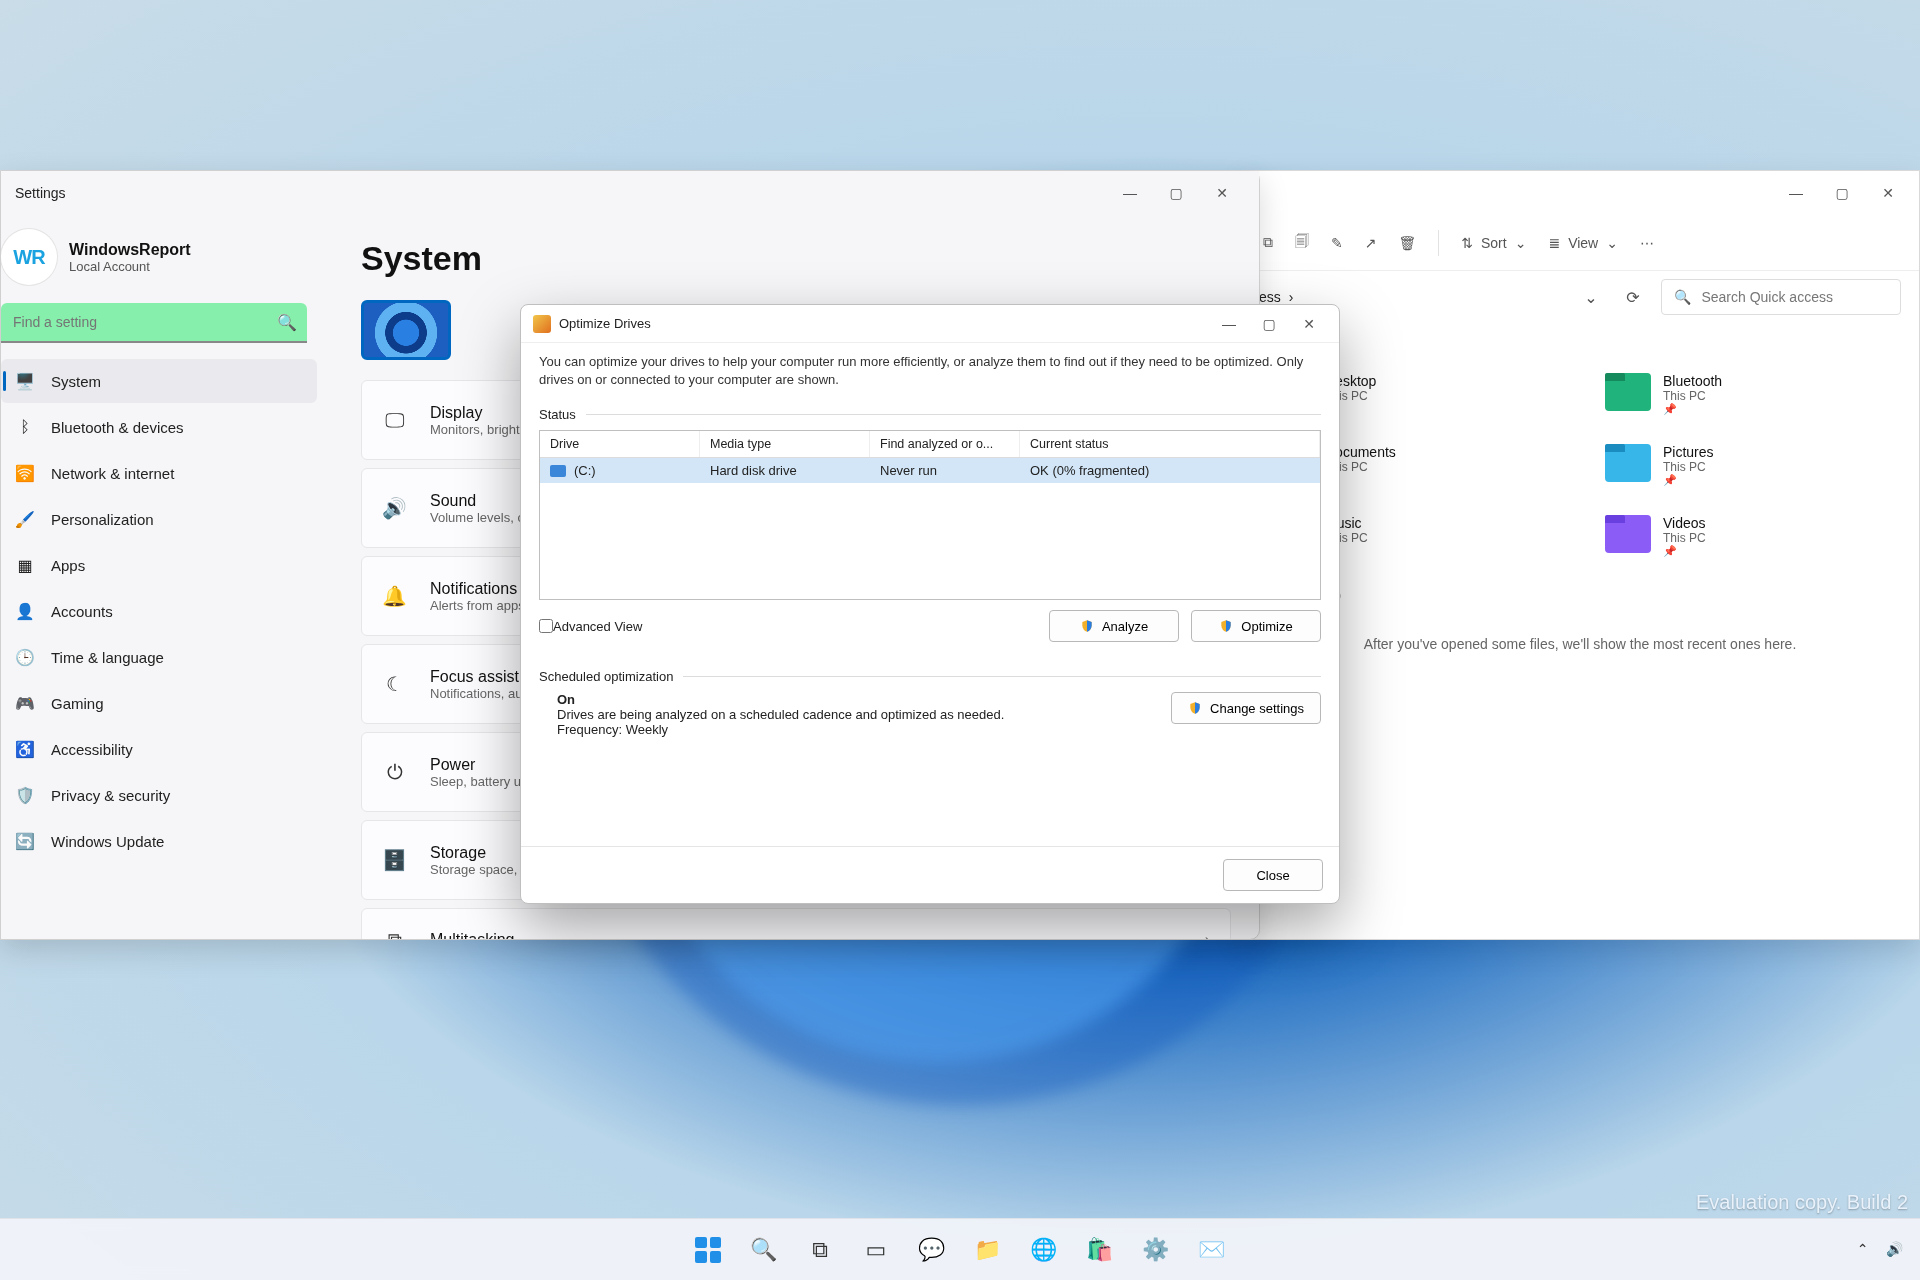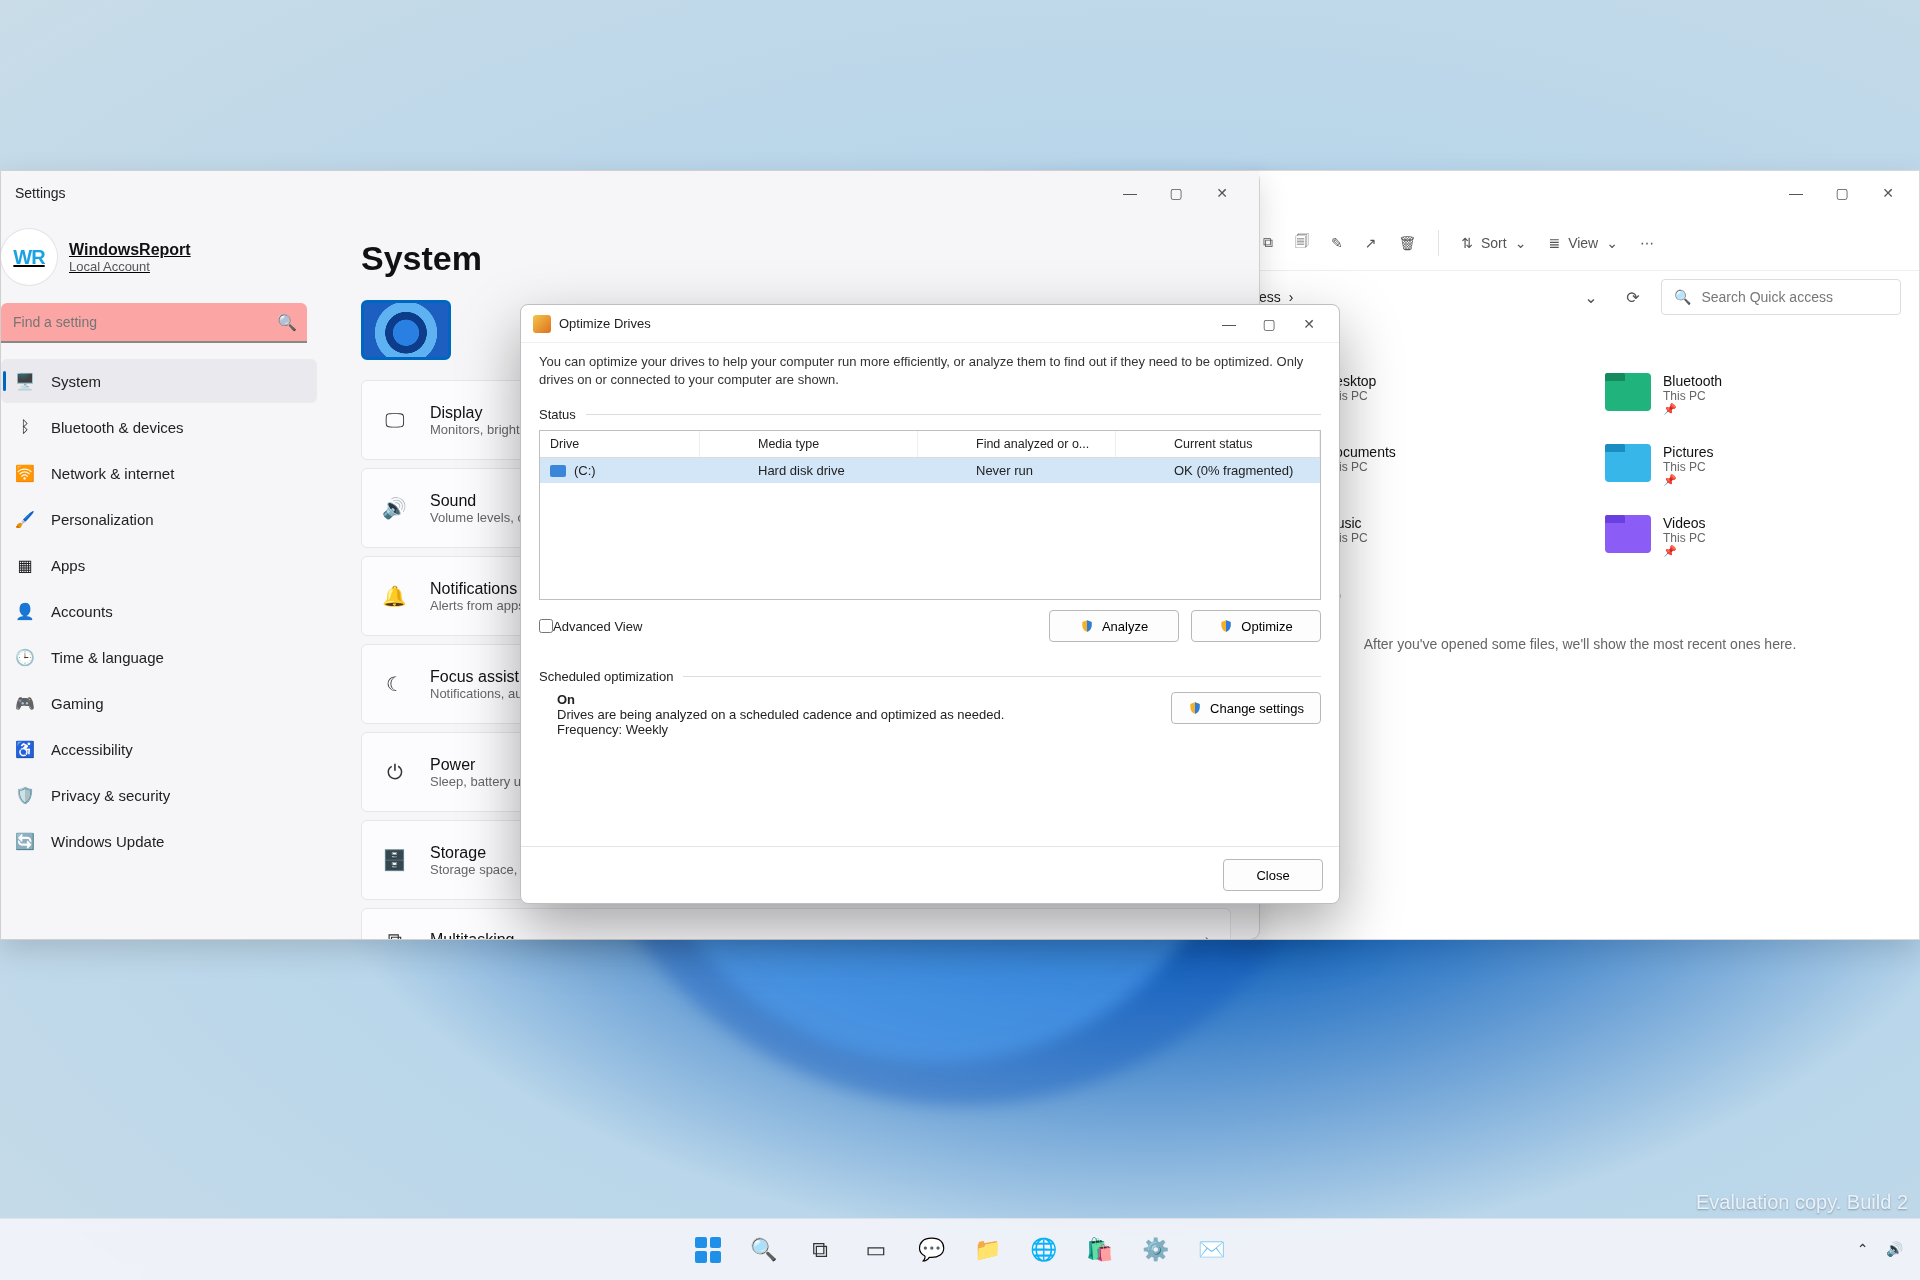--- a/index.html
+++ b/index.html
@@ -29,32 +29,32 @@
   }
   .titlebar {
     height: 44px; display: flex; align-items: center; padding: 0 14px;
     background: #f6f6f8; font-size: 14px; color: #222;
   }
   .titlebar .spacer { flex: 1; }
   .win-btn { width: 46px; height: 32px; display: flex; align-items: center; justify-content: center; color: #555; font-size: 14px; }
 
   .settings-body { flex: 1; display: flex; overflow: hidden; }
   .sidebar { width: 320px; padding: 14px 4px 0 0; }
-  .profile { display: flex; align-items: center; gap: 12px; padding: 0 12px 18px 0; text-decoration: underline; }
+  .profile { display: flex; align-items: center; gap: 12px; padding: 0 12px 18px 0; }
   .avatar {
     width: 56px; height: 56px; border-radius: 50%; background:#fff;
     display:flex; align-items:center; justify-content:center; color:#1aa3e0; font-weight:700; font-size:20px; letter-spacing:-1px;
     box-shadow: 0 0 0 1px #e4e4e4;
   }
   .profile-name { font-size: 16px; font-weight: 600; color:#111;}
   .profile-sub { font-size: 13px; color:#555;}
   .search-wrap { margin: 0 10px 16px 0; position: relative; }
   .search-input {
     width: 100%; height: 40px; border: none; border-bottom: 2px solid #888;
-    background: #fca5a5; border-radius: 6px 6px 0 0; padding: 0 36px 0 12px; font-size: 14px; color:#333;
+    background: #86efac; border-radius: 6px 6px 0 0; padding: 0 36px 0 12px; font-size: 14px; color:#333;
   }
   .search-icon { position: absolute; right: 10px; top: 10px; color:#555; }
 
   .nav { display: flex; flex-direction: column; gap: 2px; }
   .nav-item {
     height: 44px; display: flex; align-items: center; gap: 16px;
     padding: 0 12px 0 14px; border-radius: 6px; font-size: 15px; color: #222;
     position: relative; cursor: pointer;
   }
   .nav-item.active { background: #eaeaee; }
@@ -126,21 +126,21 @@
   .optdlg .dlg-tb { height:38px; display:flex; align-items:center; padding:0 10px 0 12px; font-size:13px; color:#222; border-bottom:1px solid #eee;}
   .dlg-tb .dttl { display:flex; align-items:center; gap:8px;}
   .dlg-tb .dicon{ width:18px; height:18px; background:linear-gradient(135deg,#f2c64a,#e06f1f); border-radius:3px;}
   .dlg-tb .spacer{flex:1;}
   .dlg-tb .win-btn{ width:40px; height:28px;}
   .dlg-body { padding: 10px 18px 14px; flex:1; display:flex; flex-direction:column; font-size:13px; color:#222;}
   .dlg-desc { color:#333; margin-bottom:14px; line-height:1.4;}
   .dlg-lbl { font-size:13px; color:#222; margin:4px 0; display:flex; align-items:center; gap:10px;}
   .dlg-lbl .hr{ flex:1; height:1px; background:#dcdcdc;}
   .drv-table { border:1px solid #bfbfbf; height:170px; margin:4px 0 10px; overflow:hidden;}
-  .drv-head, .drv-row { display:grid; grid-template-columns: 160px 170px 150px 1fr; gap: 48px; }
+  .drv-head, .drv-row { display:grid; grid-template-columns: 160px 170px 150px 1fr; }
   .drv-head { background:#fff; border-bottom:1px solid #dcdcdc;}
   .drv-head div { font-size:12.5px; color:#222; padding:6px 10px; border-right:1px solid #eee;}
   .drv-row { background:#d2e6f7;}
   .drv-row div { font-size:13px; padding:5px 10px; display:flex; align-items:center; gap:8px;}
   .drv-row .dicon2 { width:16px; height:12px; background:#3a86d8; border-radius:2px;}
   .dlg-actions { display:flex; align-items:center; gap:12px;}
   .chk { display:flex; align-items:center; font-size:13px;}
   .chk input { width:14px; height:14px;}
   .btn {
     height:32px; min-width:130px; padding:0 16px; background:#fdfdfd; border:1px solid #b8b8b8;

